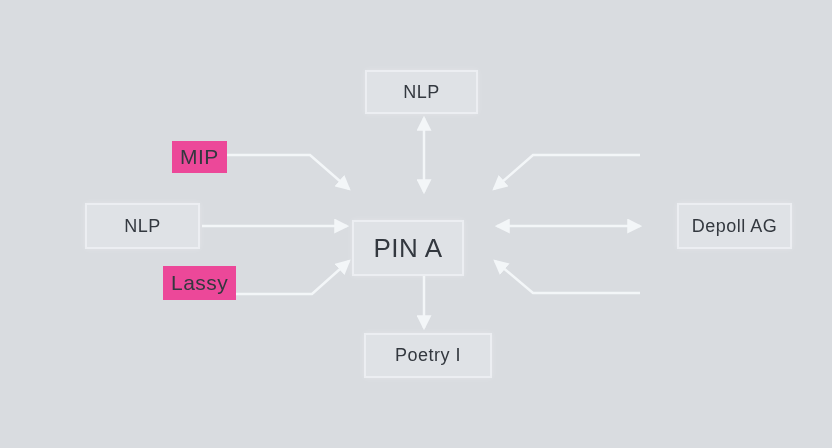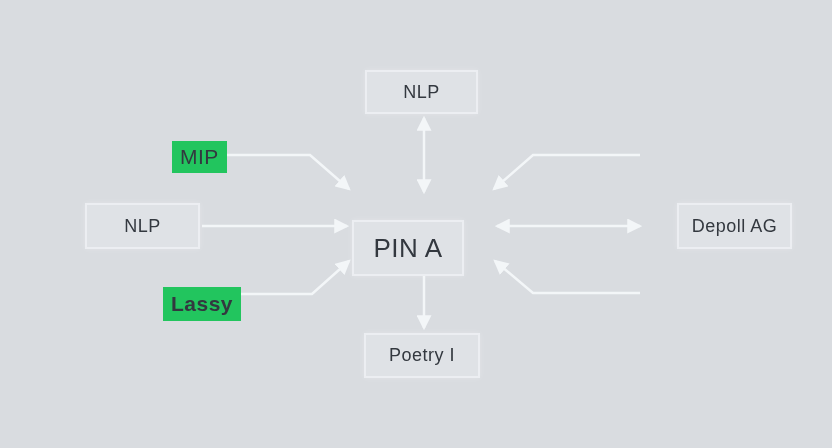--- a/index.html
+++ b/index.html
@@ -33,34 +33,34 @@
     box-sizing: border-box;
     color: #33383f;
     font-size: 18px;
     letter-spacing: 0.5px;
     box-shadow: 0 0 6px rgba(255,255,255,0.25);
   }
   .node-top    { left: 365px; top:  70px; width: 113px; height: 44px; }
   .node-left   { left:  85px; top: 203px; width: 115px; height: 46px; }
   .node-center { left: 352px; top: 197px; width: 112px; height: 56px; font-size: 26px; margin-top: 23px; }
   .node-right  { left: 677px; top: 203px; width: 115px; height: 46px; }
-  .node-bottom { left: 364px; top: 333px; width: 116px; height: 45px; text-align: right; }
+  .node-bottom { left: 364px; top: 333px; width: 128px; height: 45px; text-align: right; }
   .floating-label {
     position: absolute;
     display: flex;
     align-items: center;
     justify-content: center;
-    background: #22c55e;
+    background: #ec4899;
     color: #33383f;
     font-size: 21px;
     letter-spacing: 0.5px;
     padding: 2px 8px;
   }
   .label-top-left    { left: 172px; top: 141px; height: 28px; }
-  .label-bottom-left { left: 163px; top: 287px; height: 30px; font-weight: bold; }
+  .label-bottom-left { left: 163px; top: 266px; height: 30px; }
 </style>
 </head>
 <body>
 
 <div class="canvas">
 
   <svg class="connector-layer" width="832" height="448" viewBox="0 0 832 448">
     <defs>
       <marker id="ah-end" viewBox="0 0 10 10" refX="8.5" refY="5" markerWidth="6" markerHeight="6" orient="auto">
         <path d="M0,0 L10,5 L0,10 z" fill="#f3f6f8"></path>

